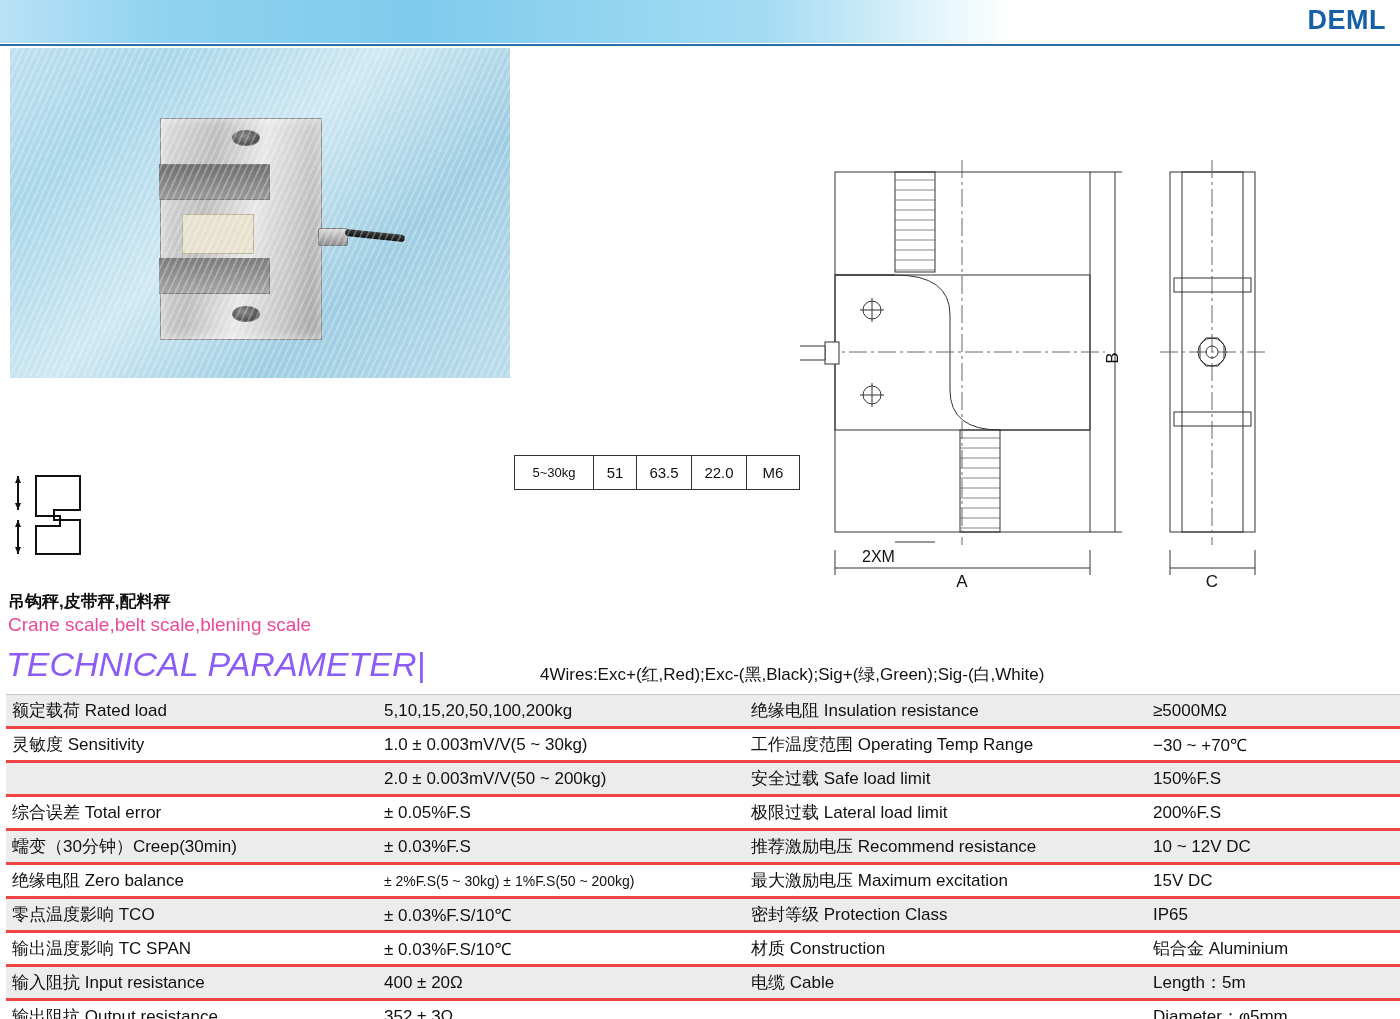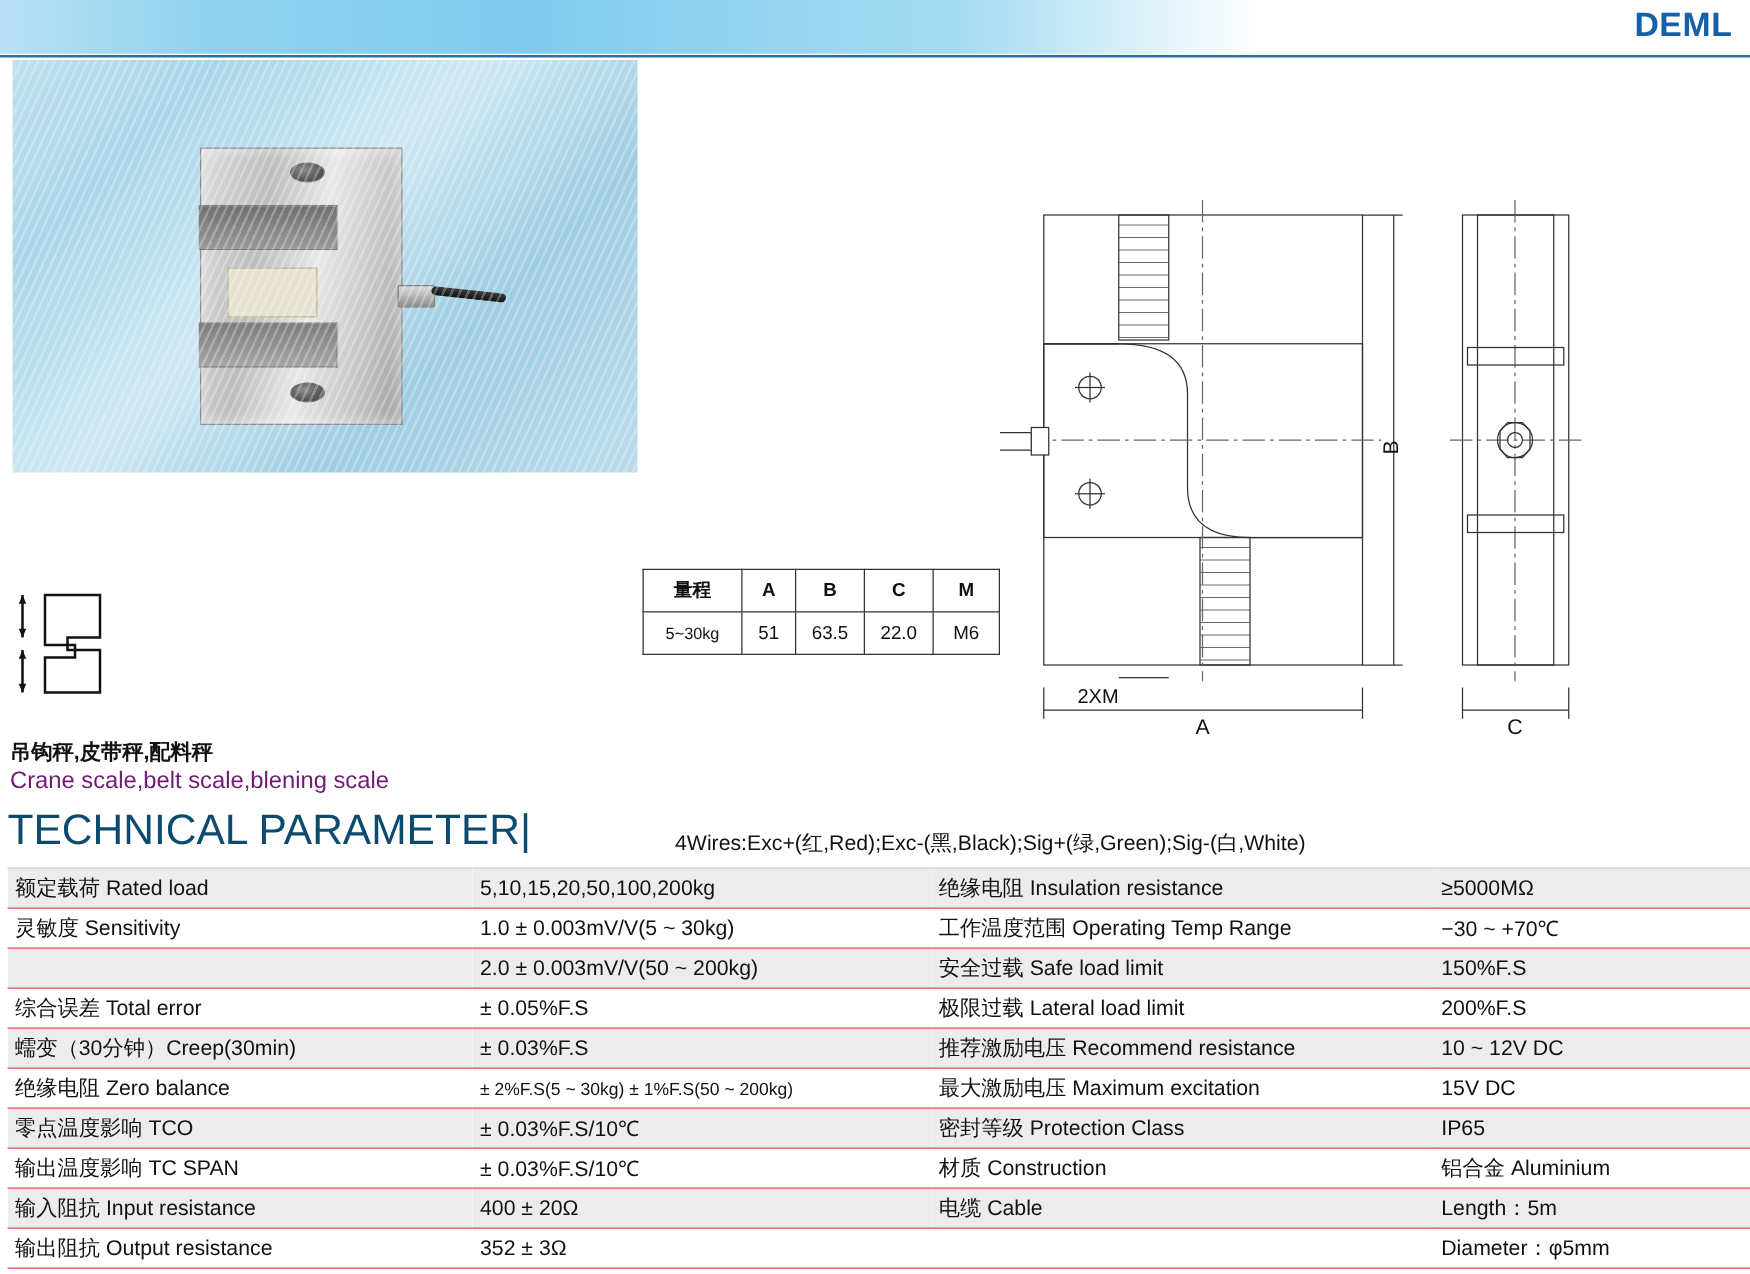--- a/index.html
+++ b/index.html
@@ -90,52 +90,52 @@
     background:linear-gradient(180deg,#3b3b3b,#111);
     border-radius:4px;transform:rotate(6deg);
   }
   
   .s-icon{position:absolute;left:8px;top:470px;width:80px;height:90px;}
   
   .cap-cn{
     position:absolute;left:8px;top:590px;font-size:17px;font-weight:bold;color:#111;
   }
   .cap-en{
-    position:absolute;left:8px;top:614px;font-size:19px;color:#701a75;
+    position:absolute;left:8px;top:614px;font-size:19px;color:#ec4899;
   }
   
   .dim-table{
     position:absolute;left:514px;top:455px;border-collapse:collapse;
   }
   .dim-table td,.dim-table th{
     border:1px solid #333;text-align:center;font-size:15px;color:#111;
     padding:0;height:33px;font-weight:normal;
   }
   .dim-table th{font-weight:bold;}
   .dim-table .c0{width:78px;}
   .dim-table .c1{width:42px;}
   .dim-table .c2{width:54px;}
   .dim-table .c3{width:54px;}
   .dim-table .c4{width:52px;}
   .dim-table td.small{font-size:13px;}
   
   .tp-title{
-    position:absolute;left:6px;top:645px;font-size:34px;letter-spacing:0px;color:#0c4a6e;
+    position:absolute;left:6px;top:645px;font-size:34px;letter-spacing:0px;color:#8b5cf6;font-style:italic;
   }
   .tp-wires{
     position:absolute;left:540px;top:663px;font-size:17px;color:#111;
   }
   
   .param{
     position:absolute;left:6px;top:694px;width:1388px;border-collapse:collapse;
     table-layout:fixed;
   }
   .param td{
     height:31px;font-size:17px;color:#111;padding:0 6px;
-    border-bottom:1px solid #ef4444;
+    border-bottom:3px solid #ef4444;
     white-space:nowrap;overflow:hidden;
   }
   .param tr.alt td{background:#ececec;}
   .param .k1{width:360px;}
   .param .v1{width:355px;}
   .param .k2{width:390px;}
   .param .v2{width:283px;}
   .param .small{font-size:14px;}
   .sep-top{border-top:1px solid #c9c9c9;}
 </style>
@@ -254,27 +254,20 @@
     <polygon points="10,6 7,13 13,13" fill="#111" stroke="none"></polygon>
     <polygon points="10,40 7,33 13,33" fill="#111" stroke="none"></polygon>
     <line x1="10" y1="50" x2="10" y2="84"></line>
     <polygon points="10,50 7,57 13,57" fill="#111" stroke="none"></polygon>
     <polygon points="10,84 7,77 13,77" fill="#111" stroke="none"></polygon>
   </g>
 </svg>
 
 <table class="dim-table">
   <tbody>
-      <tr>
-    <th class="c0">量程</th>
-    <th class="c1">A</th>
-    <th class="c2">B</th>
-    <th class="c3">C</th>
-    <th class="c4">M</th>
-  </tr>
   <tr>
     <td class="c0 small">5~30kg</td>
     <td class="c1">51</td>
     <td class="c2">63.5</td>
     <td class="c3">22.0</td>
     <td class="c4">M6</td>
   </tr>
 </tbody>
   </table>
 

